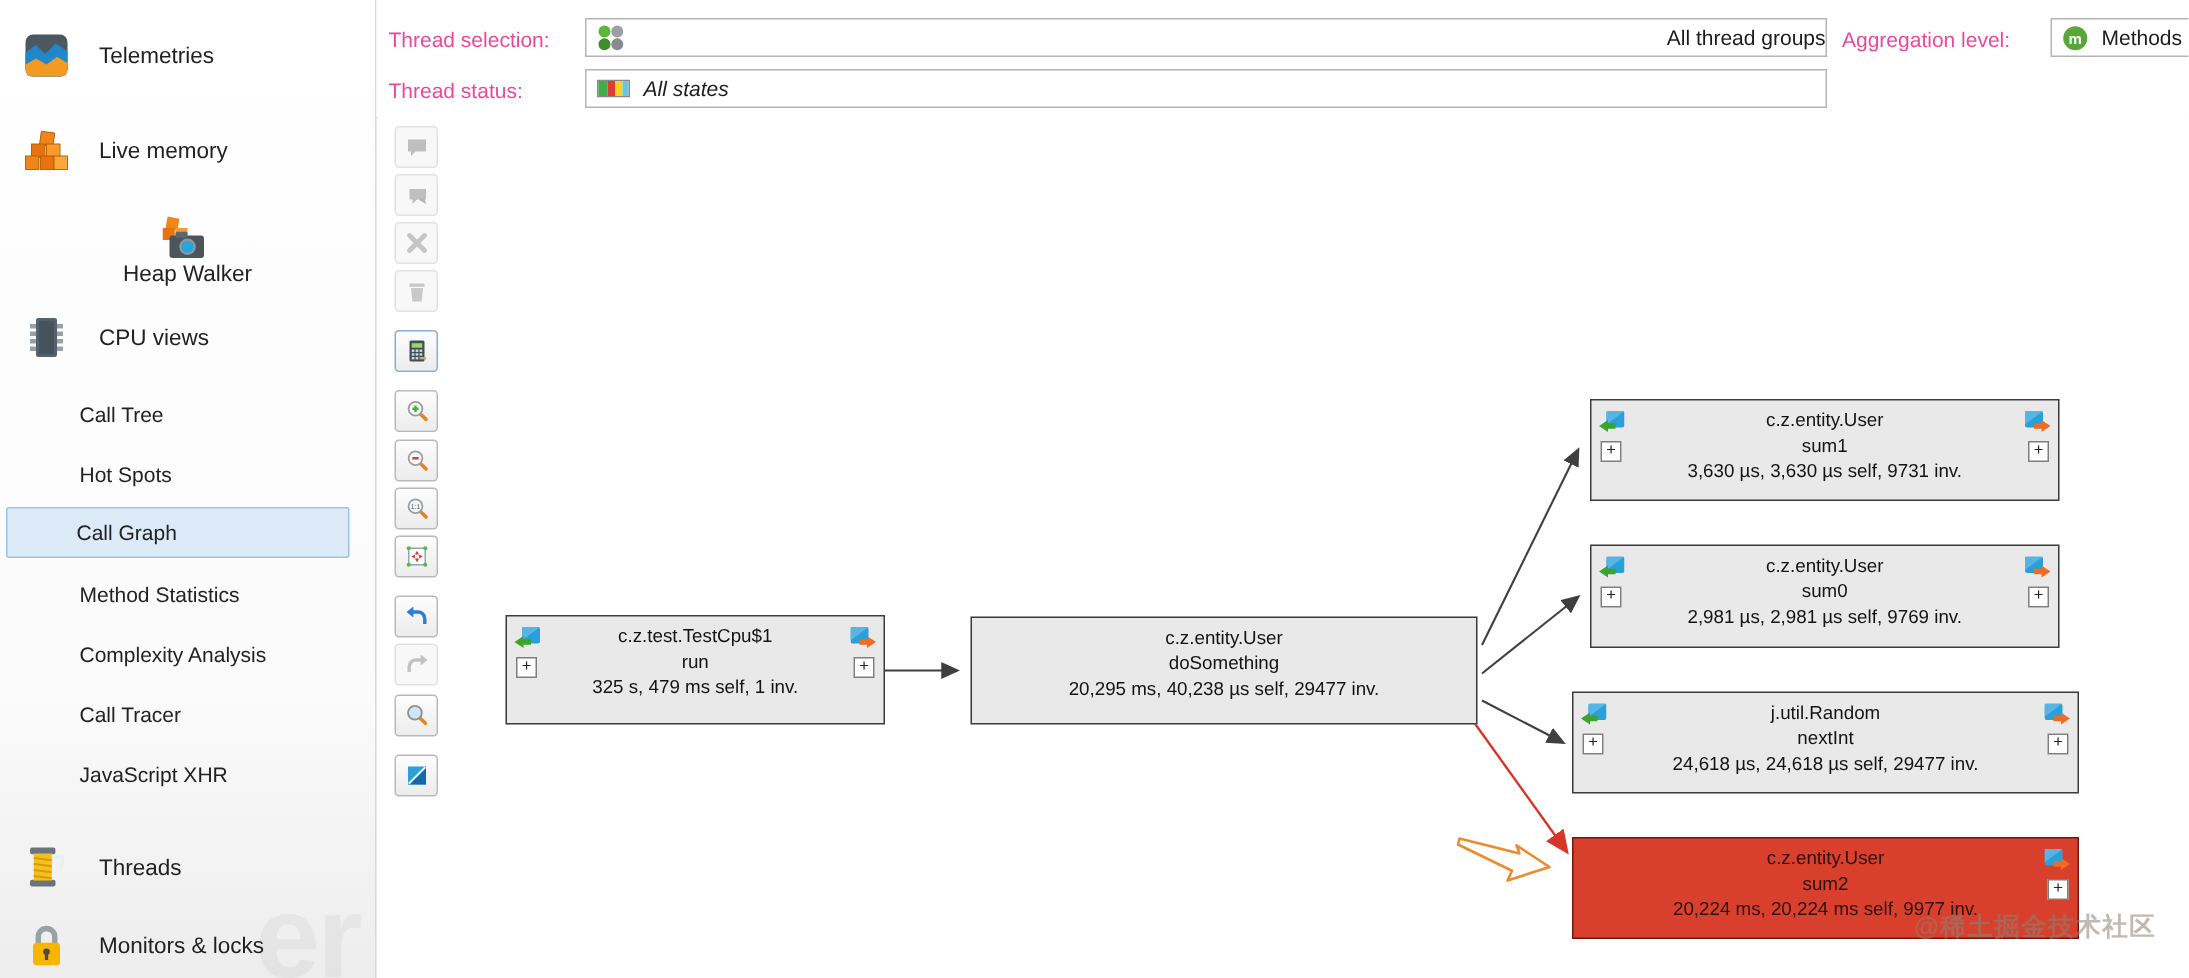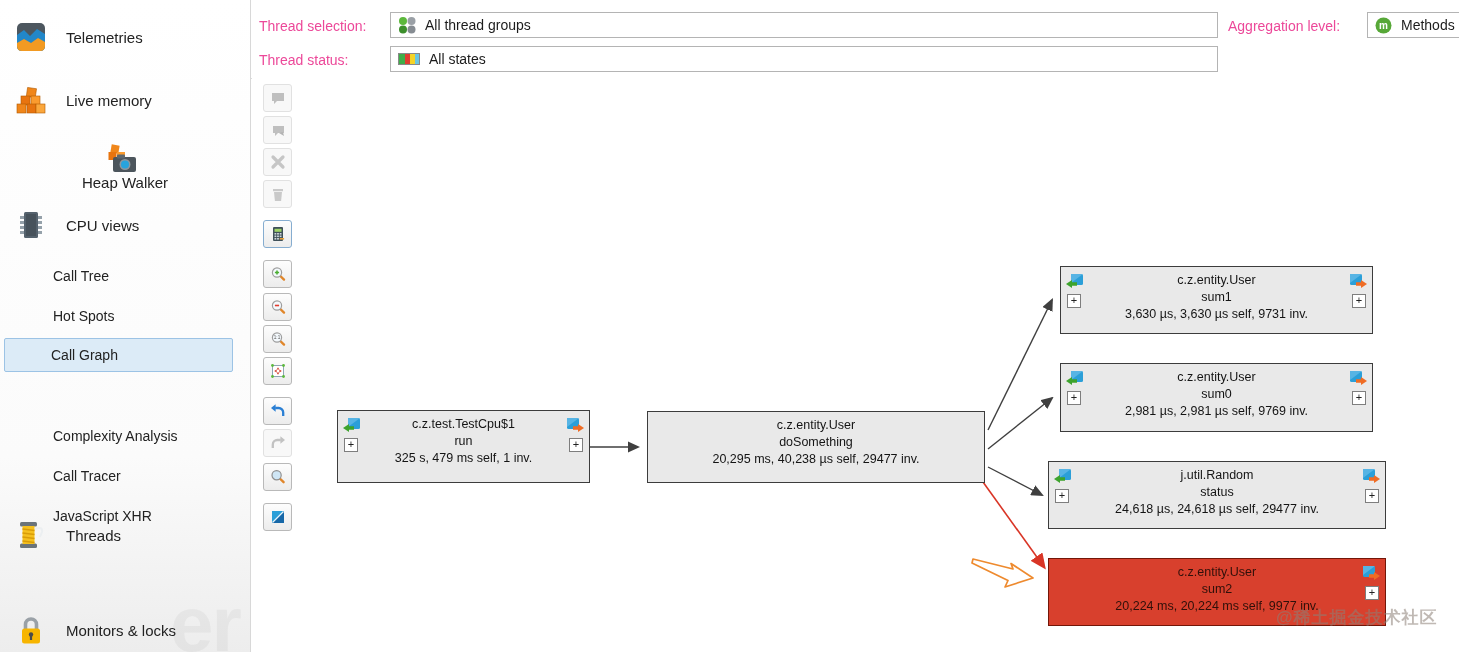--- a/index.html
+++ b/index.html
@@ -114,31 +114,34 @@
 
     <div class="side-row side-sub" style="top:262px;height:28px;">
       <span>Call Tree</span>
     </div>
     <div class="side-row side-sub" style="top:302px;height:28px;">
       <span>Hot Spots</span>
     </div>
     <div class="side-row side-sub side-selected" style="top:338px;height:34px;">
       <span>Call Graph</span>
     </div>
+    <div class="side-row side-sub" style="top:382px;height:28px;">
+      <span>Method Statistics</span>
+    </div>
     <div class="side-row side-sub" style="top:422px;height:28px;">
       <span>Complexity Analysis</span>
     </div>
     <div class="side-row side-sub" style="top:462px;height:28px;">
       <span>Call Tracer</span>
     </div>
     <div class="side-row side-sub" style="top:502px;height:28px;">
       <span>JavaScript XHR</span>
     </div>
 
-    <div class="side-row" style="top:517px;height:36px;">
+    <div class="side-row" style="top:560px;height:36px;">
       <svg class="bigicon" viewBox="0 0 30 30">
         <rect x="4" y="2" width="17" height="4.5" rx="1.5" fill="#6b747a"></rect>
         <rect x="4" y="23.5" width="17" height="4.5" rx="1.5" fill="#6b747a"></rect>
         <rect x="6.5" y="6" width="12" height="18" fill="#f5c01e"></rect>
         <g stroke="#d99c08" stroke-width="1.4">
           <line x1="6.5" y1="9" x2="18.5" y2="10.5"></line>
             <line x1="6.5" y1="13" x2="18.5" y2="14.5"></line>
           <line x1="6.5" y1="17" x2="18.5" y2="18.5"></line>
             <line x1="6.5" y1="21" x2="18.5" y2="22.5"></line>
         </g>
@@ -155,34 +158,34 @@
         <rect x="13.9" y="20.5" width="2.2" height="4.5" fill="#4a4a4a"></rect>
       </svg>
       <span>Monitors &amp; locks</span>
     </div>
 
     <div id="sidebar-watermark">er</div>
   </div>
 
   <div id="topbar">
     <span class="top-label" style="left:8px;top:18px;">Thread selection:</span>
-    <div class="combo" style="left:139px;top:12px;width:828px;">
+    <div class="combo" style="left:139px;top:12px;width:828px;justify-content:space-between;">
       <span class="cicon">
         <svg width="18" height="18" viewBox="0 0 18 18">
           <circle cx="5" cy="5" r="4" fill="#5cb83c"></circle>
             <circle cx="13.5" cy="5" r="4" fill="#9aa0a6"></circle>
           <circle cx="5" cy="13.5" r="4" fill="#3c8f2c"></circle>
             <circle cx="13.5" cy="13.5" r="4" fill="#868c92"></circle>
         </svg>
       </span>
       <span>All thread groups</span>
     </div>
 
     <span class="top-label" style="left:8px;top:52px;">Thread status:</span>
-    <div class="combo" style="left:139px;top:46px;width:828px;">
+    <div class="combo" style="left:139px;top:46px;width:828px;font-style:italic;">
       <span class="cicon">
         <svg width="22" height="12" viewBox="0 0 22 12">
           <rect x="0.5" y="0.5" width="21" height="11" fill="none" stroke="#888"></rect>
           <rect x="1" y="1" width="6" height="10" fill="#3fae49"></rect>
           <rect x="7" y="1" width="5" height="10" fill="#e03c31"></rect>
           <rect x="12" y="1" width="5" height="10" fill="#f5d327"></rect>
           <rect x="17" y="1" width="4" height="10" fill="#69c6e2"></rect>
         </svg>
       </span>
       <span>All states</span>
@@ -391,21 +394,21 @@
         <path d="M0 10 L6 6 V8.2 H11 V11.8 H6 V14 Z" fill="#3da32c"></path>
       </svg>
       <span class="plusbox bl"></span>
       <svg class="nicon tr" viewBox="0 0 17 15">
         <rect x="0" y="0" width="12" height="11" rx="1.5" fill="#2b9fd8"></rect>
         <path d="M0 0 L12 0 L0 9 Z" fill="#57b4e4"></path>
         <path d="M17 10 L11 6 V8.2 H6 V11.8 H11 V14 Z" fill="#ef6c24"></path>
       </svg>
       <span class="plusbox br"></span>
       <div>j.util.Random</div>
-      <div>status</div>
+      <div>nextInt</div>
       <div>24,618 µs, 24,618 µs self, 29477 inv.</div>
     </div>
 
     <div class="gnode hot" style="left:748px;top:480px;width:338px;height:68px;">
       <svg class="nicon tr" viewBox="0 0 17 15">
         <rect x="0" y="0" width="12" height="11" rx="1.5" fill="#2b9fd8"></rect>
         <path d="M0 0 L12 0 L0 9 Z" fill="#57b4e4"></path>
         <path d="M17 10 L11 6 V8.2 H6 V11.8 H11 V14 Z" fill="#ef6c24"></path>
       </svg>
       <span class="plusbox br"></span>

